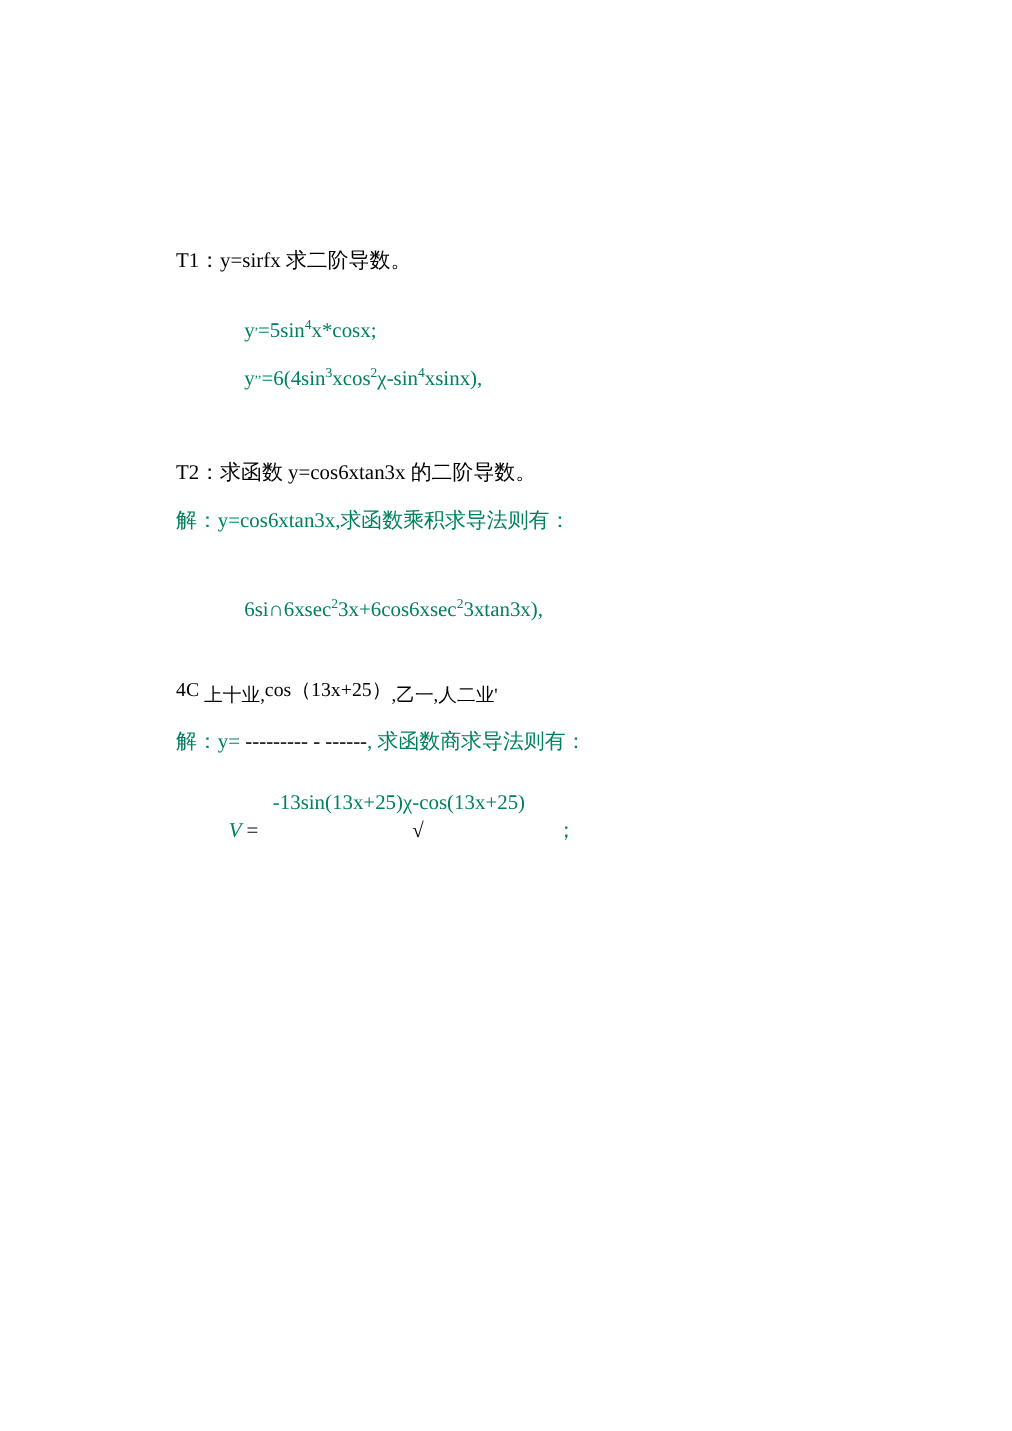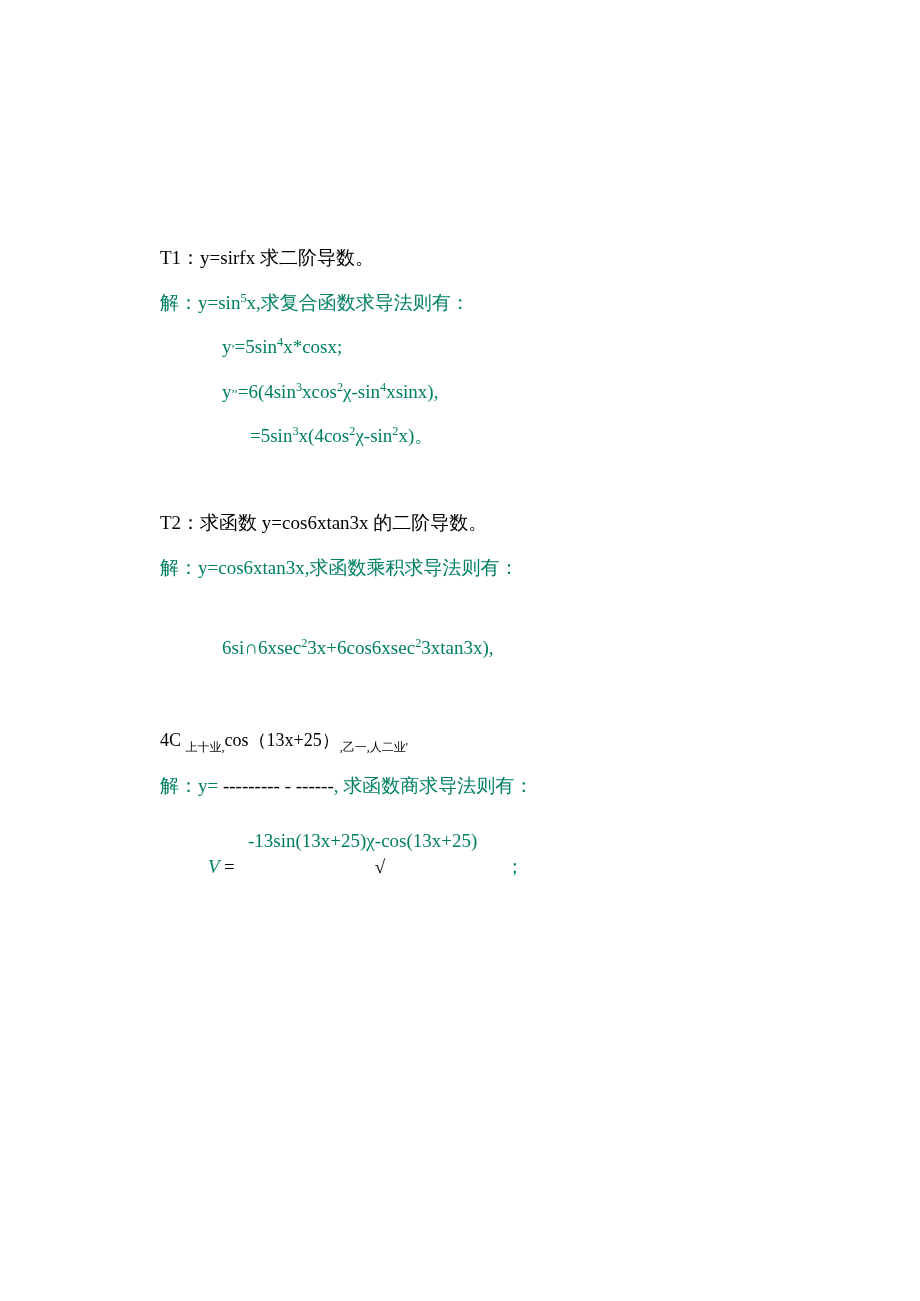--- a/index.html
+++ b/index.html
@@ -15,64 +15,58 @@
     padding: 225px 160px 0 160px;
     font-size: 19px;
     line-height: 1.4;
   }
   .line {
     margin: 0;
     white-space: nowrap;
   }
   .black { color: #000000; }
   .green { color: #008060; }
-  .serif { font-family: "Times New Roman", "SimSun", serif; margin-top: 20px; }
+  .serif { font-family: "Times New Roman", "SimSun", serif; }
   .sup { font-size: 0.65em; vertical-align: super; line-height: 0; }
   .sub { font-size: 0.65em; vertical-align: sub; line-height: 0; }
   .ital { font-style: italic; }
   .gap-small { height: 18px; }
   .gap-med { height: 28px; }
   .gap-large { height: 40px; }
   .indent1 { padding-left: 62px; }
   .indent2 { padding-left: 90px; }
   .indent-sol { padding-left: 48px; }
   .frac-wrap {
     display: inline-block;
     vertical-align: middle;
     text-align: center;
     line-height: 1;
   }
   .frac-top { display:block; border-bottom:1px solid #000; padding:0 4px 2px 4px; font-size:18px;}
   .frac-bot { display:block; padding-top:2px; font-size:18px;}
-  .tiny { font-size: 12px; vertical-align: sub; }
+  .tiny { font-size: 17px; vertical-align: sub; }
 </style>
 </head>
 <body>
 
 <div class="page">
 
   <p class="line black serif">
     <span>T1：</span><span>y=sirfx 求二阶导数。</span>
   </p>
   <div class="gap-small"></div>
-  <p class="line">
-    <span class="green">解：</span><span class="green">y=sin</span><span class="green sup">5</span><span class="green">x,求复合函数求导法则有：</span>
-  </p>
   <div class="gap-small"></div>
   <p class="line green indent1">
     <span>y</span><span class="sup">,</span><span>=5sin</span><span class="sup">4</span><span>x*cosx;</span>
   </p>
   <div class="gap-small"></div>
   <p class="line green indent1">
     <span>y</span><span class="sup">,,</span><span>=6(4sin</span><span class="sup">3</span><span>xcos</span><span class="sup">2</span><span>χ-sin</span><span class="sup">4</span><span>xsinx),</span>
   </p>
   <div class="gap-small"></div>
-  <p class="line green indent2">
-    <span>=5sin</span><span class="sup">3</span><span>x(4cos</span><span class="sup">2</span><span>χ-sin</span><span class="sup">2</span><span>x)。</span>
-  </p>
 
   <div class="gap-large"></div>
 
   <p class="line black serif">
     <span>T2：</span><span>求函数 y=cos6xtan3x 的二阶导数。</span>
   </p>
   <div class="gap-small"></div>
   <p class="line">
     <span class="green">解：</span><span class="green">y=cos6xtan3x,求函数乘积求导法则有：</span>
   </p>

